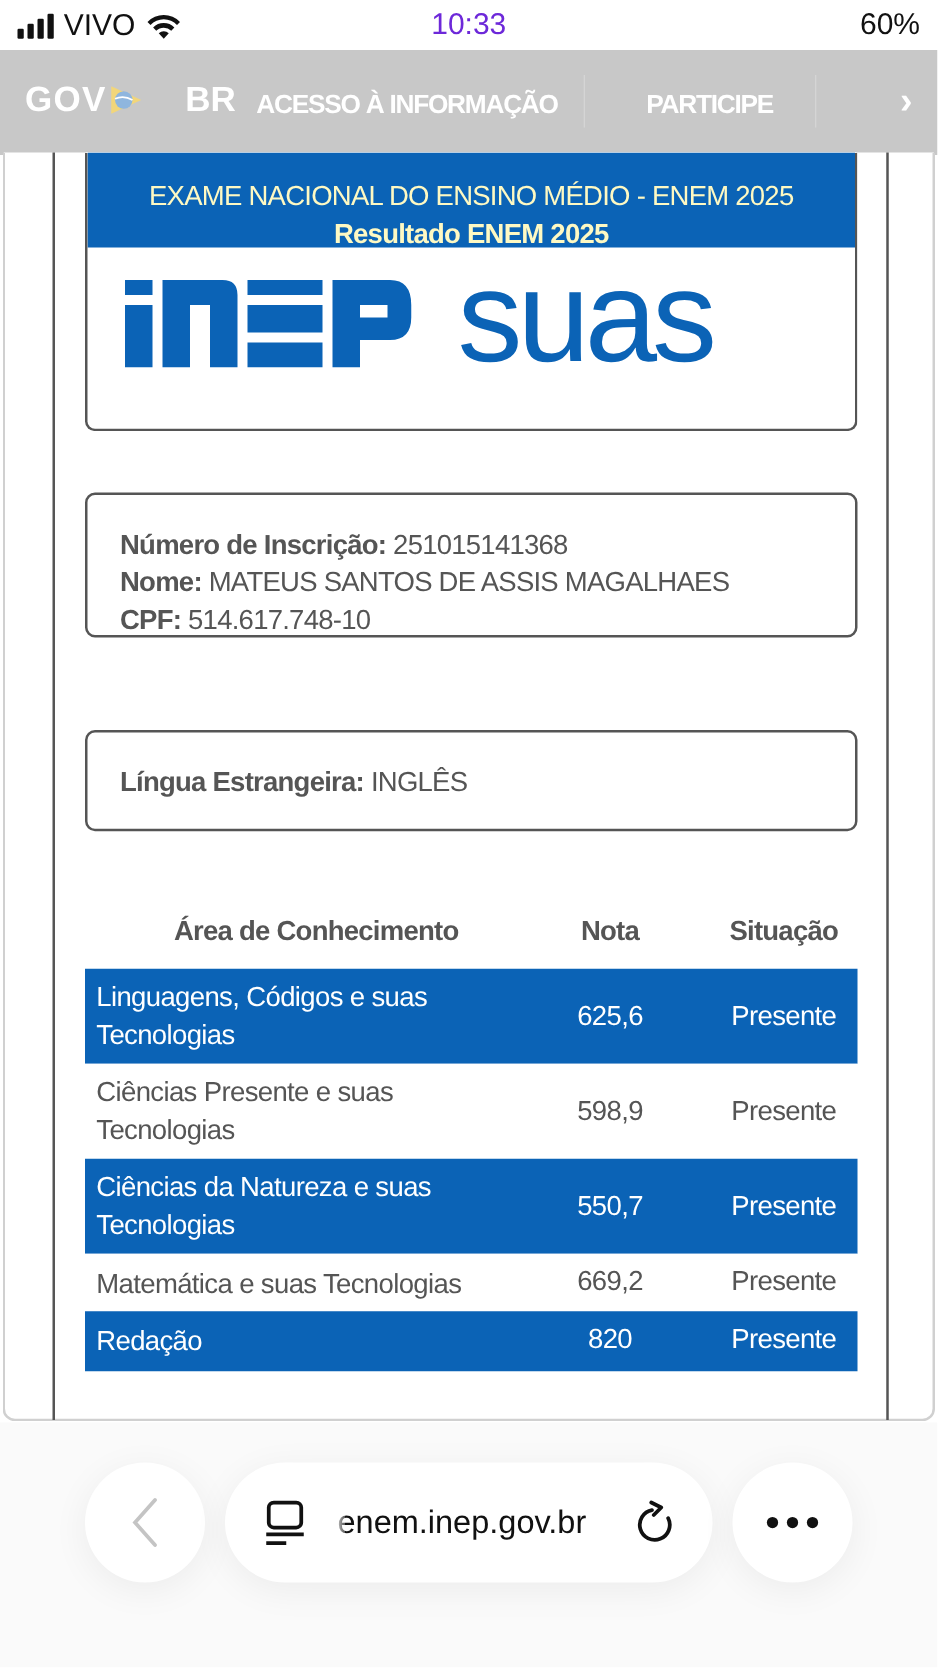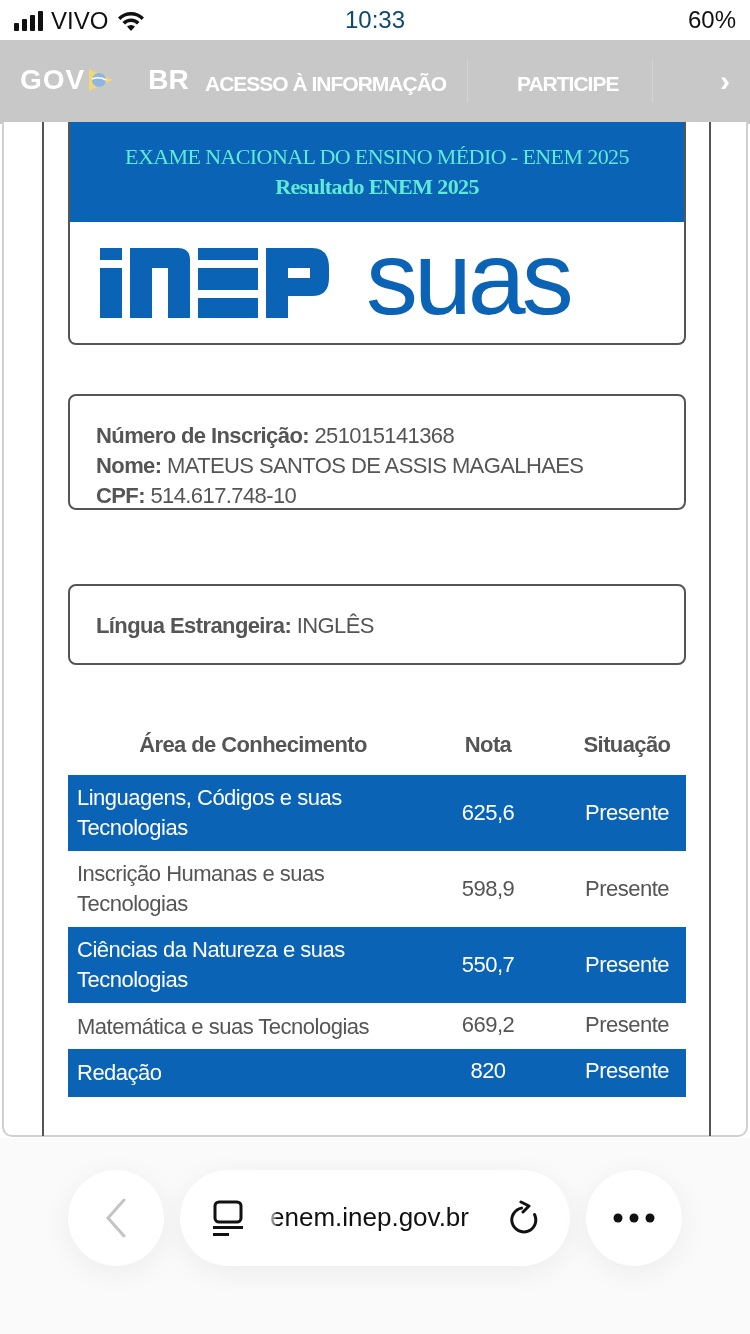--- a/index.html
+++ b/index.html
@@ -4,21 +4,21 @@
 <style>
   * { box-sizing: border-box; margin: 0; padding: 0; }
   html, body { width: 750px; height: 1334px; background: #ffffff; overflow: hidden; }
   body { font-family: "Liberation Sans", sans-serif; position: relative; color: #555; }
 
   
   .statusbar { position: absolute; top: 0; left: 0; width: 750px; height: 40px; background: #fff; }
   .sb-left { position: absolute; left: 14px; top: 7px; display: flex; align-items: center; gap: 8px; font-size: 24px; color: #111; }
   .signal { display: flex; align-items: flex-end; gap: 3px; height: 20px; }
   .signal span { display: block; width: 5px; background: #111; border-radius: 1px; }
-  .sb-time { position: absolute; left: 0; right: 0; top: 6px; text-align: center; font-size: 24px; color: #0c4a6e; }
+  .sb-time { position: absolute; left: 0; right: 0; top: 6px; text-align: center; font-size: 24px; color: #6d28d9; }
   .sb-right { position: absolute; right: 14px; top: 6px; display: flex; align-items: center; gap: 8px; font-size: 24px; color: #111; flex-direction: column; }
   .battery { width: 44px; height: 22px; border: 2px solid #999; border-radius: 7px; position: relative; padding: 2px; }
   .battery::after { content: ""; position: absolute; right: -6px; top: 6px; width: 3px; height: 7px; background: #999; border-radius: 0 2px 2px 0; }
   .battery-fill { height: 100%; width: 62%; background: #000; border-radius: 4px; }
 
   
   .govnav { position: absolute; top: 40px; left: 0; width: 750px; height: 84px; background: #c8c8c8; }
   .gov-logo { position: absolute; left: 20px; top: 24px; display: flex; align-items: center; font-size: 28px; color: #fff; }
   .gov-logo .gov { font-weight: bold; letter-spacing: 1px; }
   .gov-logo .br { font-weight: bold; margin-left: 31px; }
@@ -26,21 +26,21 @@
   .nav-item { position: absolute; top: 32px; color: #fff; font-weight: bold; font-size: 21px; letter-spacing: -1px; }
   .nav-sep { position: absolute; top: 20px; width: 1px; height: 42px; background: #d5d5d5; }
   .nav-next { position: absolute; right: 20px; top: 24px; color: #fff; font-size: 30px; font-weight: bold; }
 
   
   .sheet { position: absolute; top: 122px; left: 2px; width: 746px; height: 1015px; background: #fff; border-radius: 0 0 10px 10px; border: 2px solid #d0d0d0; border-top: none; }
   .outer-line-l { position: absolute; left: 42px; top: 122px; width: 2px; height: 1014px; background: #555; }
   .outer-line-r { position: absolute; left: 709px; top: 122px; width: 2px; height: 1014px; background: #555; }
 
   .header-card { position: absolute; left: 68px; top: 122px; width: 618px; height: 223px; border: 2px solid #555; border-top: none; border-radius: 0 0 8px 8px; overflow: hidden; background: #fff; }
-  .header-blue { height: 100px; background: #0b63b6; text-align: center; color: #5eead4; padding-top: 22px; font-family: Liberation Serif, serif; }
+  .header-blue { height: 76px; background: #0b63b6; text-align: center; color: #fef9c3; padding-top: 22px; }
   .header-blue .l1 { font-size: 22px; letter-spacing: -0.6px; }
   .header-blue .l2 { font-size: 22px; font-weight: bold; margin-top: 4px; letter-spacing: -0.6px; }
   .logos { position: relative; height: 121px; }
   .inep-logo { position: absolute; left: 30px; top: 26px; }
   .enem-logo { position: absolute; left: 296px; top: 4px; font-size: 104px; color: #0b63b6; font-weight: normal; letter-spacing: -4px; line-height: 1; }
 
   .info-card { position: absolute; left: 68px; width: 618px; border: 2px solid #555; border-radius: 8px; background: #fff; padding-left: 26px; font-size: 22px; color: #555; letter-spacing: -0.6px; }
   .info-card .row { line-height: 30px; }
   .info-card b { color: #555; }
 
@@ -173,21 +173,21 @@
     <div class="c1" style="top:8px">
       <div>Linguagens, Códigos e suas</div>
       <div>Tecnologias</div>
     </div>
     <div class="c2" style="top:25px">625,6</div>
     <div class="c3" style="top:25px">Presente</div>
   </div>
 
   <div class="trow white" style="height:76px">
     <div class="c1" style="top:8px">
-      <div>Inscrição Humanas e suas</div>
+      <div>Ciências Presente e suas</div>
       <div>Tecnologias</div>
     </div>
     <div class="c2" style="top:25px">598,9</div>
     <div class="c3" style="top:25px">Presente</div>
   </div>
 
   <div class="trow blue" style="height:76px">
     <div class="c1" style="top:8px">
       <div>Ciências da Natureza e suas</div>
       <div>Tecnologias</div>

